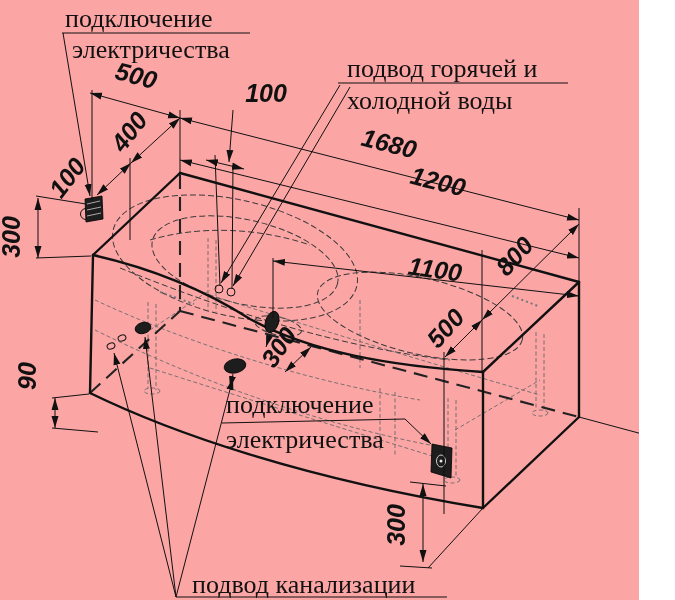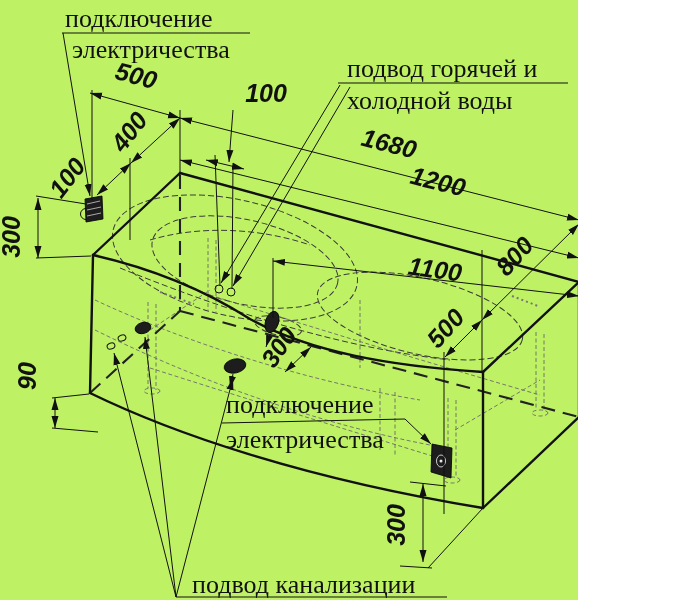--- a/index.html
+++ b/index.html
@@ -1,16 +1,16 @@
 <!DOCTYPE html>
 <html><head>
 <meta charset="utf-8">
 <style>
   html,body{margin:0;padding:0;background:#ffffff;}
-  .stage{position:relative;width:578px;height:600px;background:#bef264;overflow:hidden;
+  .stage{position:relative;width:639px;height:600px;background:#fca5a5;overflow:hidden;
          font-family:"Liberation Serif", serif;}
   svg{display:block}
   text{fill:#111;}
   .lbl{font-family:"Liberation Serif", serif;font-size:26px;}
   .dim{font-family:"Liberation Sans", sans-serif;font-size:25px;font-weight:bold;font-style:italic;}
   .thick{stroke:#111;stroke-width:2.4;fill:none;stroke-linecap:round;}
   .thin{stroke:#111;stroke-width:1;fill:none;}
   .hid{stroke:#222;stroke-width:2.1;fill:none;stroke-dasharray:14 8;}
   .rim{stroke:#3a3a3a;stroke-width:1;fill:none;stroke-dasharray:6 3;}
   .frame{stroke:#6a6a6a;stroke-width:0.9;fill:none;stroke-dasharray:4 2.5;}

